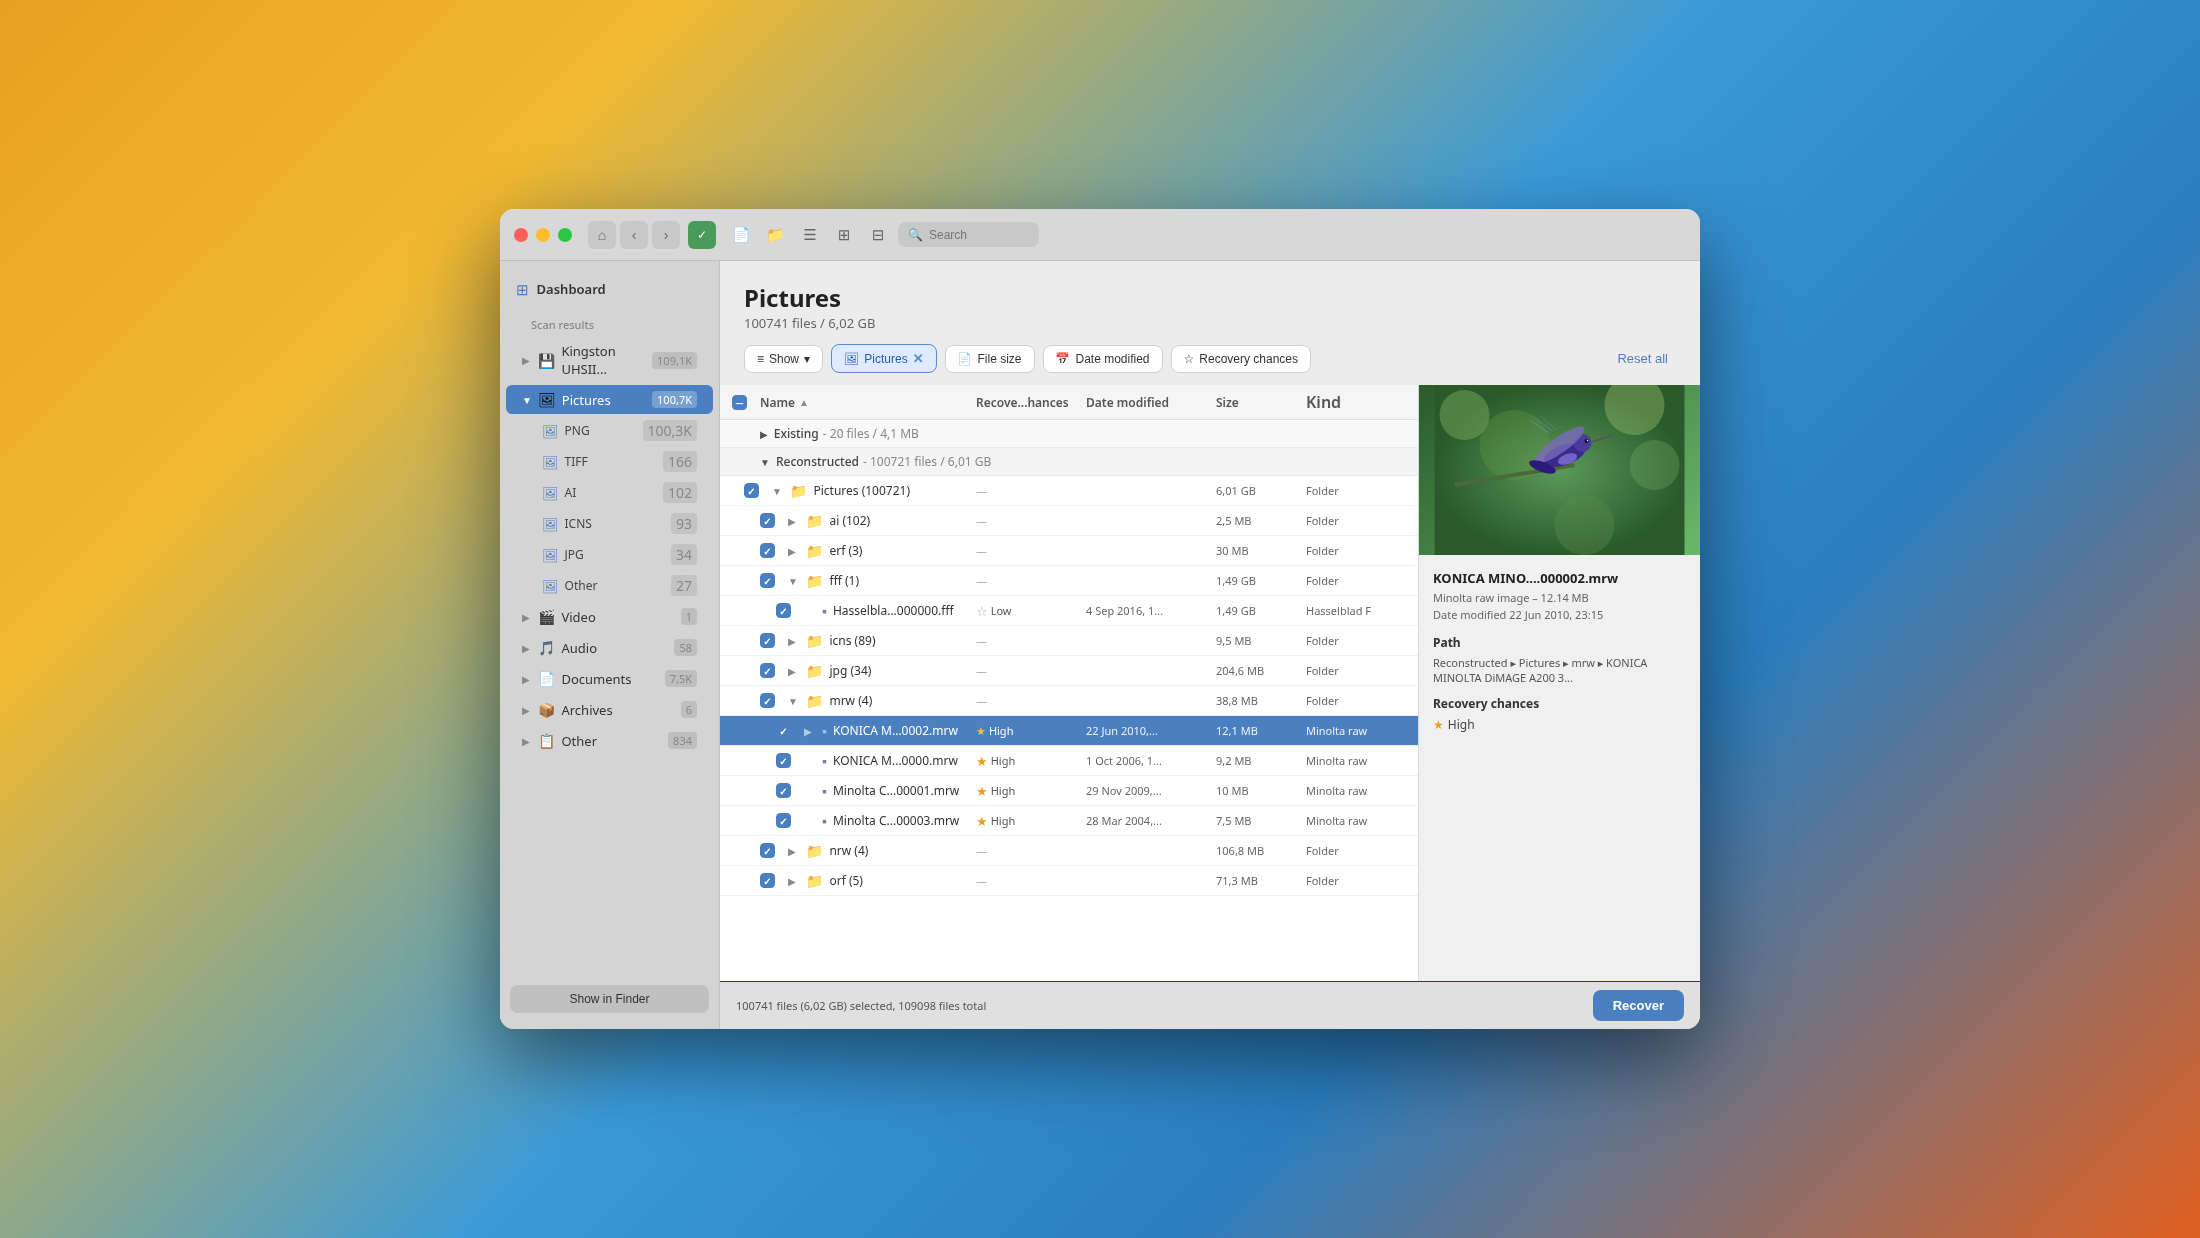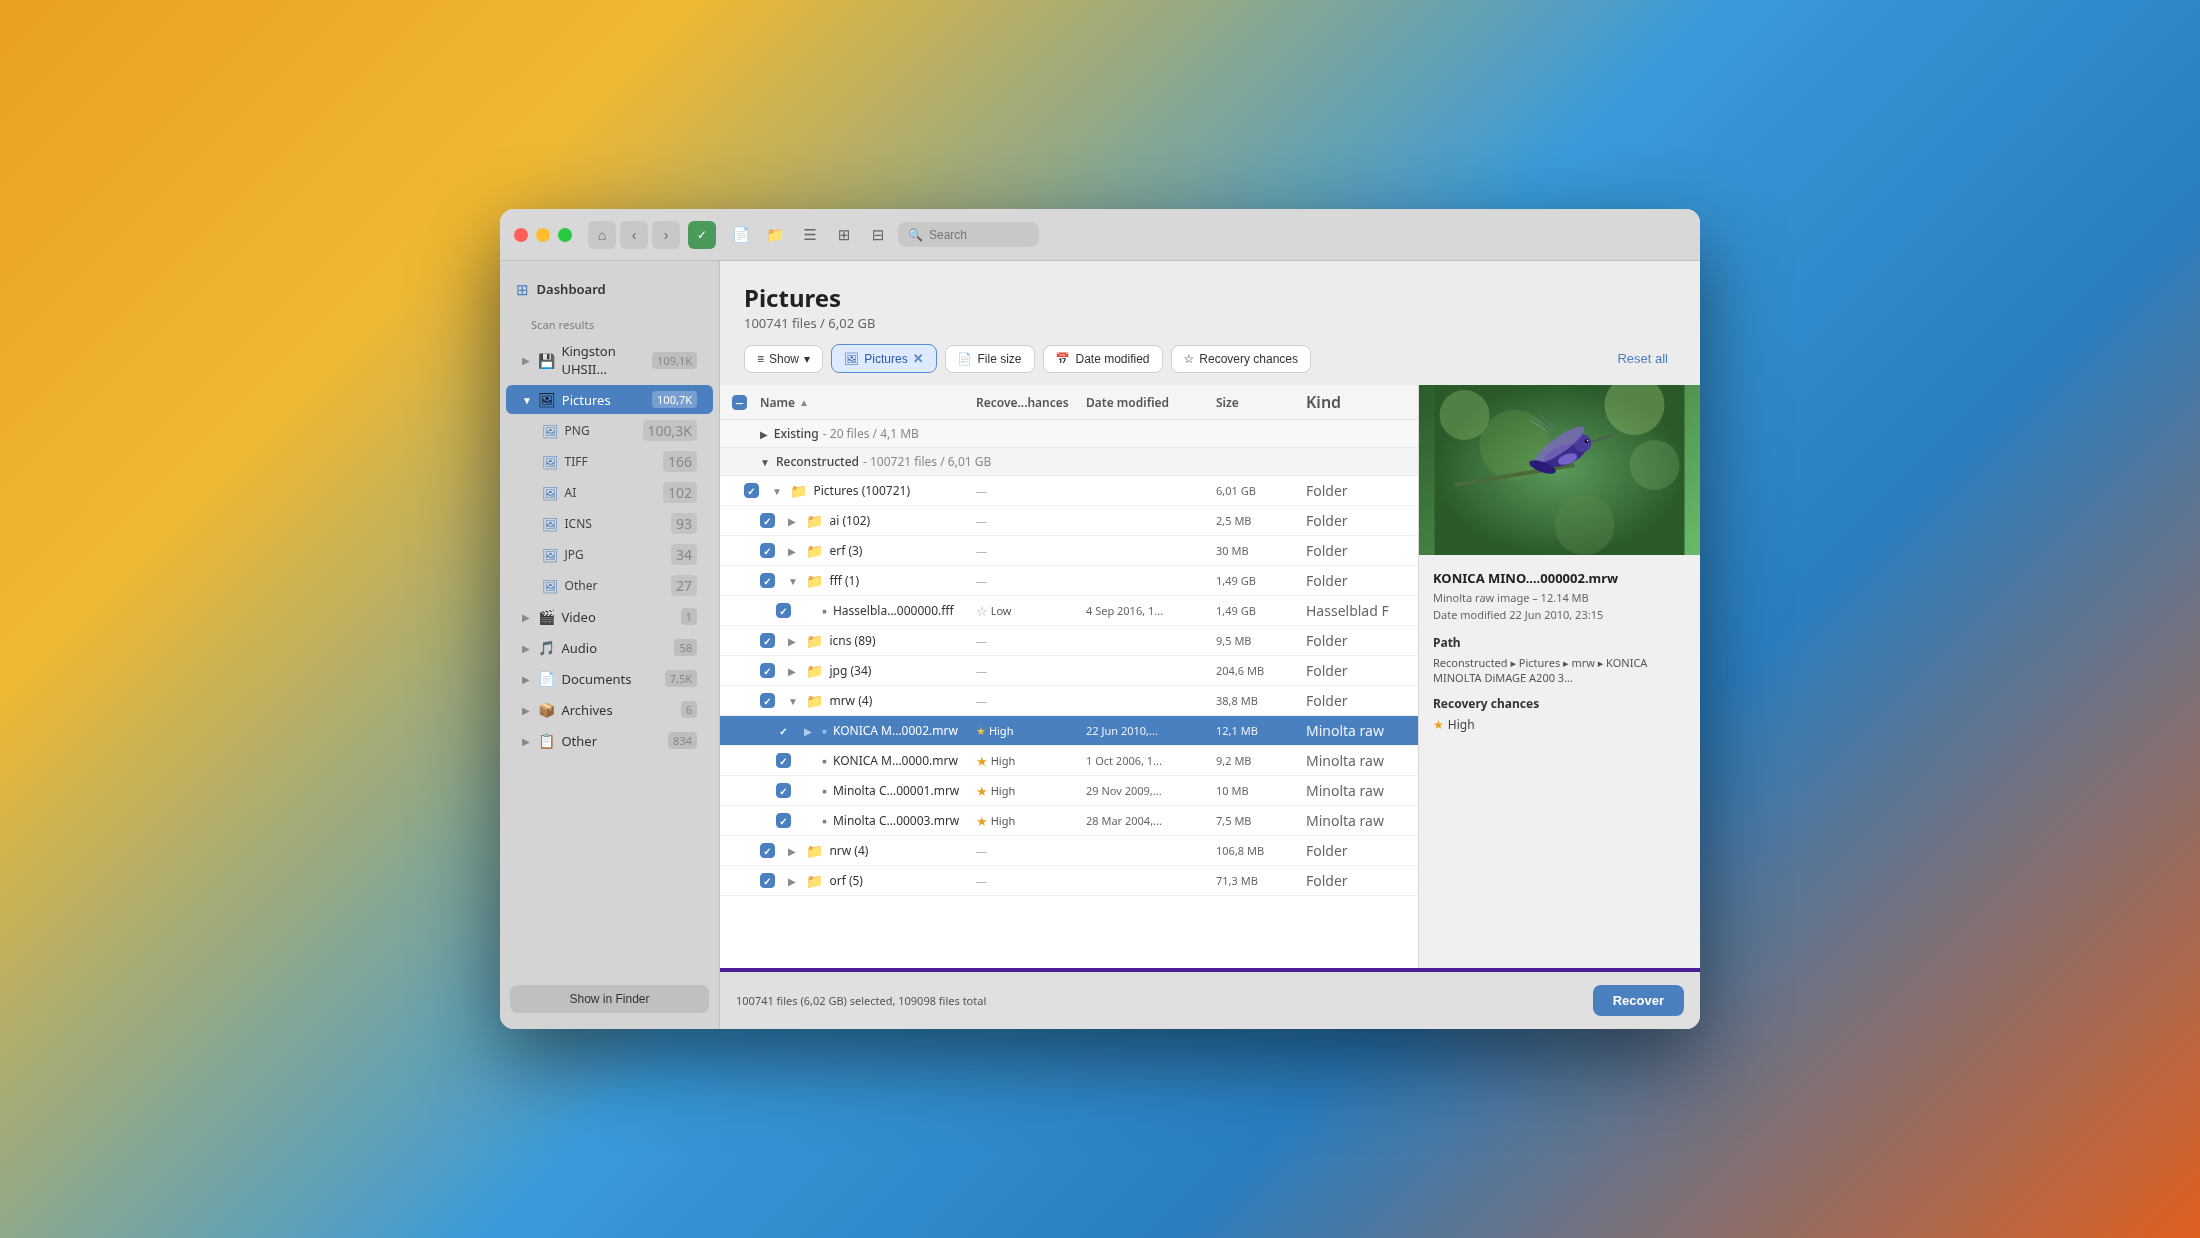--- a/index.html
+++ b/index.html
@@ -308,21 +308,21 @@
     .file-row.selected .fr-kind { color: white; }
     .fr-check { width: 28px; }
     .fr-expand { font-size: 10px; margin-right: 6px; color: #888; width: 12px; }
     .fr-icon { font-size: 14px; margin-right: 6px; }
     .fr-name { flex: 1; font-size: 12px; color: #333; white-space: nowrap; overflow: hidden; text-overflow: ellipsis; }
     .fr-recovery { width: 110px; font-size: 11px; color: #555; display: flex; align-items: center; gap: 3px; }
     .fr-recovery-star { color: #e8a020; font-size: 13px; }
     .fr-recovery-star-outline { color: #aaa; font-size: 13px; }
     .fr-date { width: 130px; font-size: 11px; color: #666; }
     .fr-size { width: 90px; font-size: 11px; color: #666; }
-    .fr-kind { width: 100px; font-size: 14px; color: #666; }
+    .fr-kind { width: 100px; font-size: 11px; color: #666; }
     .fr-dash { color: #aaa; }
     
     .cb {
       width: 15px; height: 15px;
       border-radius: 4px;
       border: 1.5px solid #aaa;
       background: white;
       display: flex; align-items: center; justify-content: center;
       cursor: pointer;
     }
@@ -388,23 +388,23 @@
     .detail-recovery-value {
       display: flex;
       align-items: center;
       gap: 4px;
       font-size: 12px;
       color: #444;
     }
     .detail-star { color: #e8a020; }
     
     .status-bar {
-      height: 61px;
+      height: 48px;
       background: #e0e0e0;
-      border-top: 4px solid #4c1d95;
+      border-top: 1px solid #4c1d95;
       display: flex;
       align-items: center;
       padding: 0 16px;
       flex-shrink: 0;
     }
     .status-text {
       flex: 1;
       font-size: 11px;
       color: #555;
     }

